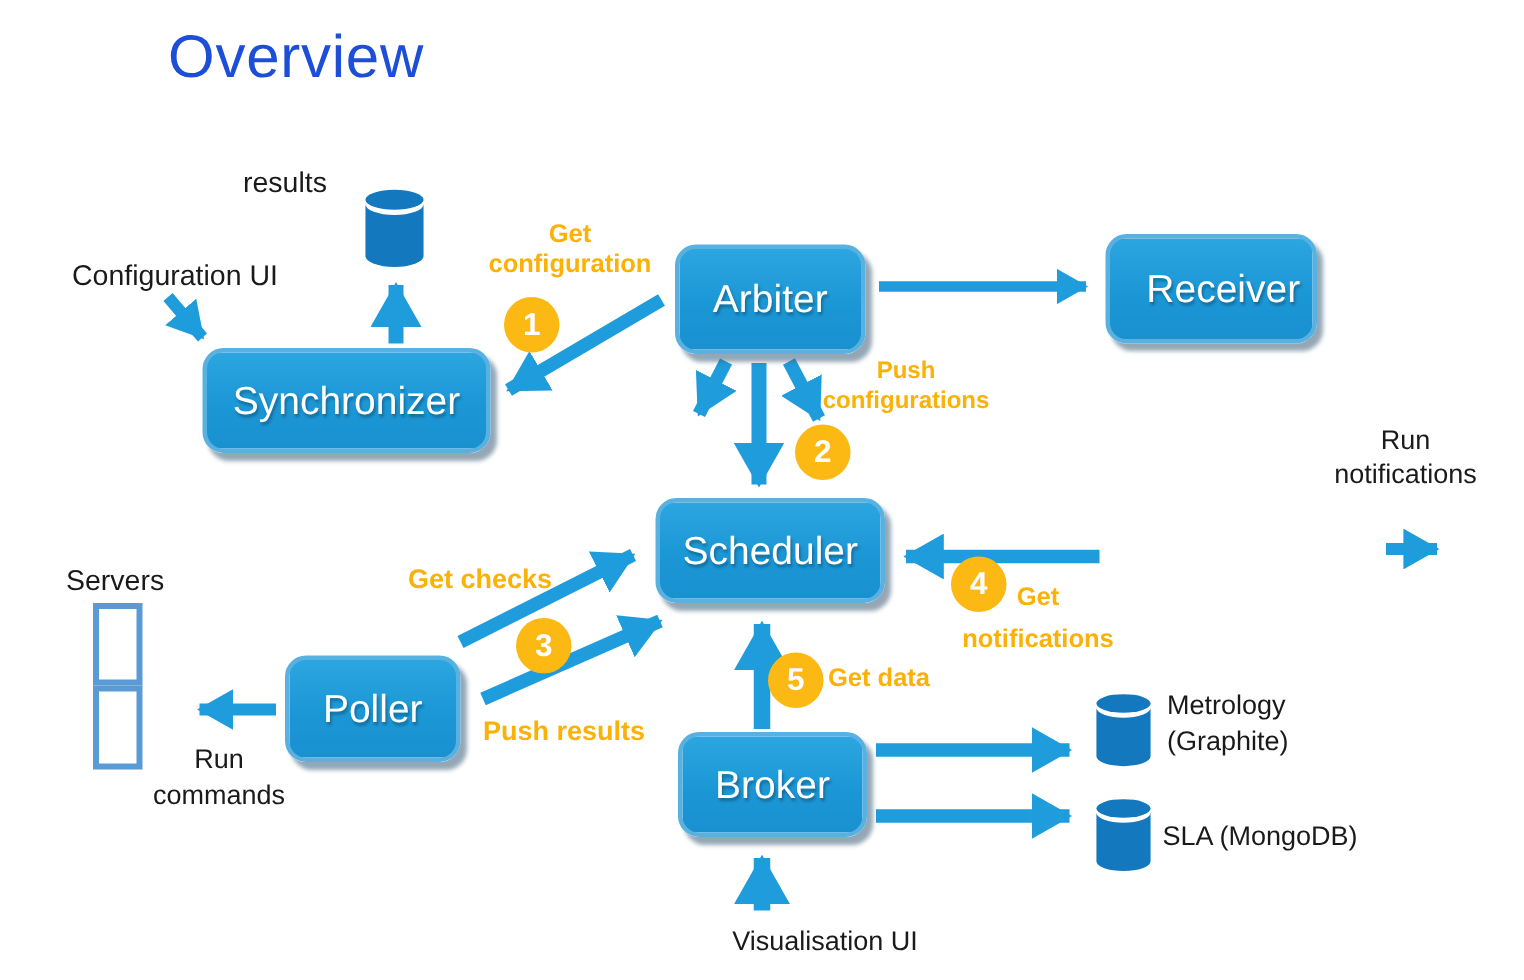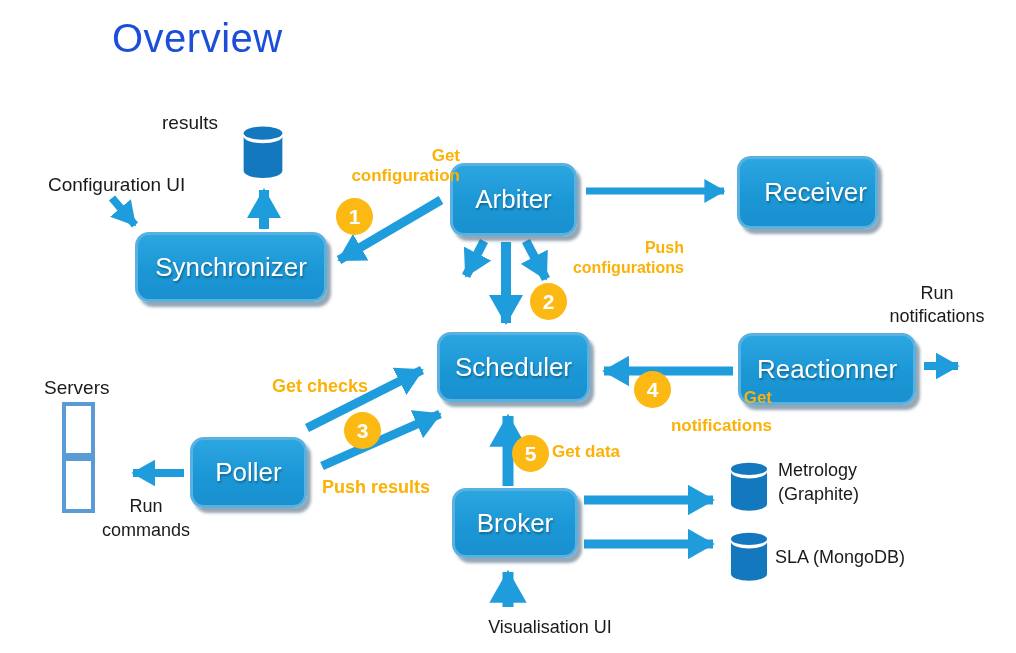--- a/index.html
+++ b/index.html
@@ -30,21 +30,21 @@
   .n-broker{left:452px;top:488px;width:126px;height:70px;}
   .step{
     position:absolute;width:37px;height:37px;border-radius:50%;
     background:#fcb813;color:#fff;font-weight:bold;font-size:21px;
     display:flex;align-items:center;justify-content:center;
   }
   .s1{left:336px;top:198px;} .s2{left:530px;top:283px;} .s3{left:344px;top:412px;}
   .s4{left:634px;top:371px;} .s5{left:512px;top:435px;}
   .olabel{
     position:absolute;color:#fbb105;font-weight:bold;font-size:17px;
-    line-height:20px;text-align:right;white-space:nowrap;
+    line-height:20px;text-align:center;white-space:nowrap;
   }
   .o-getconf{left:300px;top:146px;width:160px;}
   .o-pushconf{left:524px;top:238px;width:160px;font-size:16px;}
   .o-getchecks{left:272px;top:376px;font-size:18px;text-align:left;}
   .o-pushresults{left:322px;top:477px;font-size:18px;text-align:left;}
   .o-getdata{left:552px;top:442px;text-align:left;}
   .o-getnotif{left:612px;top:384px;width:160px;line-height:28px;}
   .blabel{
     position:absolute;color:#1a1a1a;font-size:18px;line-height:23px;
     white-space:nowrap;
@@ -110,23 +110,20 @@
   </div>
   <div class="node n-arbiter">
     <span>Arbiter</span>
   </div>
   <div class="node n-receiver">
     <span>Receiver</span>
   </div>
   <div class="node n-scheduler">
     <span>Scheduler</span>
   </div>
-  <div class="node n-reactionner">
-    <span>Reactionner</span>
-  </div>
   <div class="node n-poller">
     <span>Poller</span>
   </div>
   <div class="node n-broker">
     <span>Broker</span>
   </div>
 
   <div class="step s1">1</div>
   <div class="step s2">2</div>
   <div class="step s3">3</div>

